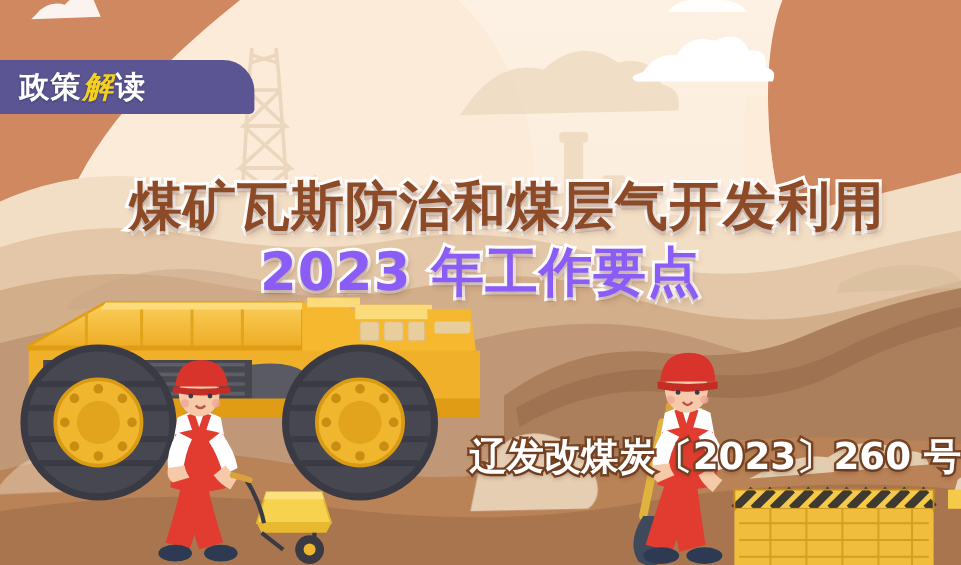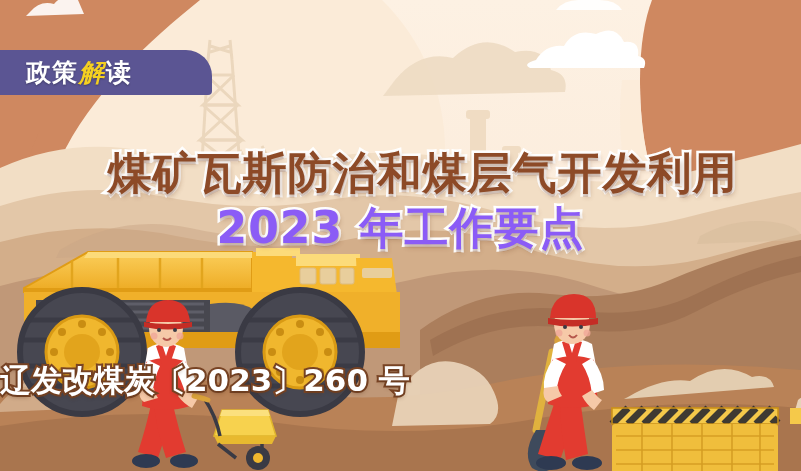--- a/index.html
+++ b/index.html
@@ -16,21 +16,21 @@
   .layer svg{display:block;width:801px;height:471px;}
 
   
   .badge{
     position:absolute;left:0;top:50px;
     width:212px;height:45px;
     background:#5B5593;
     border-top-right-radius:26px;
     border-bottom-right-radius:4px;
     display:flex;align-items:center;
-    padding-left:26px;
+    padding-left:16px;
     box-sizing:border-box;
     z-index:40;
   }
   .badge-text{
     font-family:"DejaVu Sans","Liberation Sans",sans-serif;
     font-size:25px;font-weight:bold;color:#FFFFFF;
     letter-spacing:1px;line-height:1;
     text-shadow:0 1px 2px rgba(0,0,0,.30);
     white-space:nowrap;
   }
@@ -67,21 +67,21 @@
     -webkit-text-stroke:5px #FFFFFF;
     paint-order:stroke fill;
     text-shadow:
       0 3px 0 rgba(120,70,40,.22),
       2px 3px 5px rgba(110,60,30,.30);
   }
 
   
   .docno{
     position:absolute;left:0;right:0;top:360px;
-    text-align:left;z-index:40;pointer-events:none;
+    text-align:right;z-index:40;pointer-events:none;
   }
   .docno-text{
     font-family:"DejaVu Sans","Liberation Sans",sans-serif;
     font-size:31px;font-weight:bold;
     color:#FFFFFF;
     letter-spacing:0px;
     -webkit-text-stroke:4px #7A4525;
     paint-order:stroke fill;
     text-shadow:0 2px 4px rgba(80,45,20,.45);
   }

